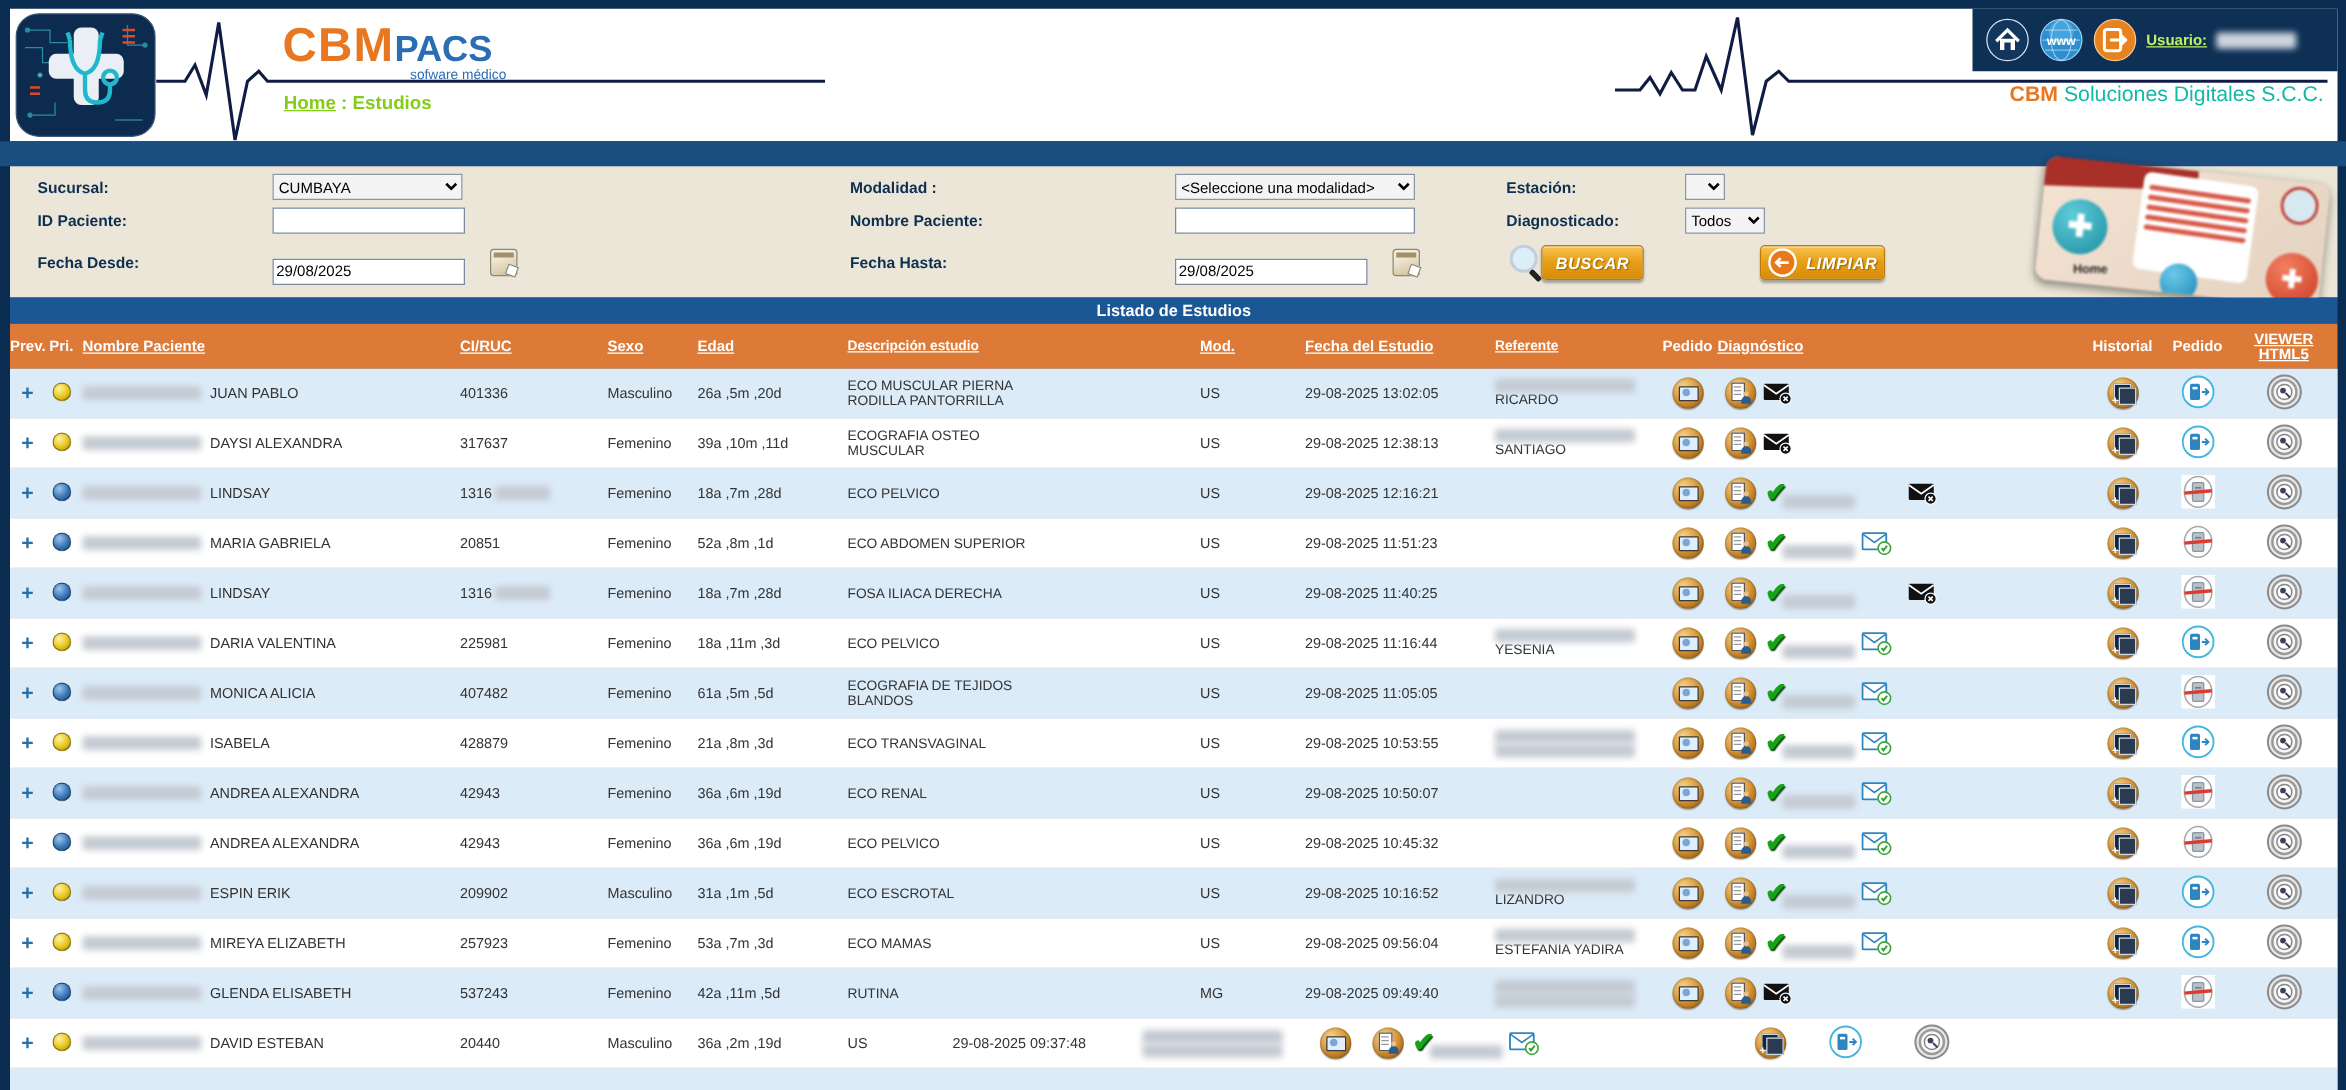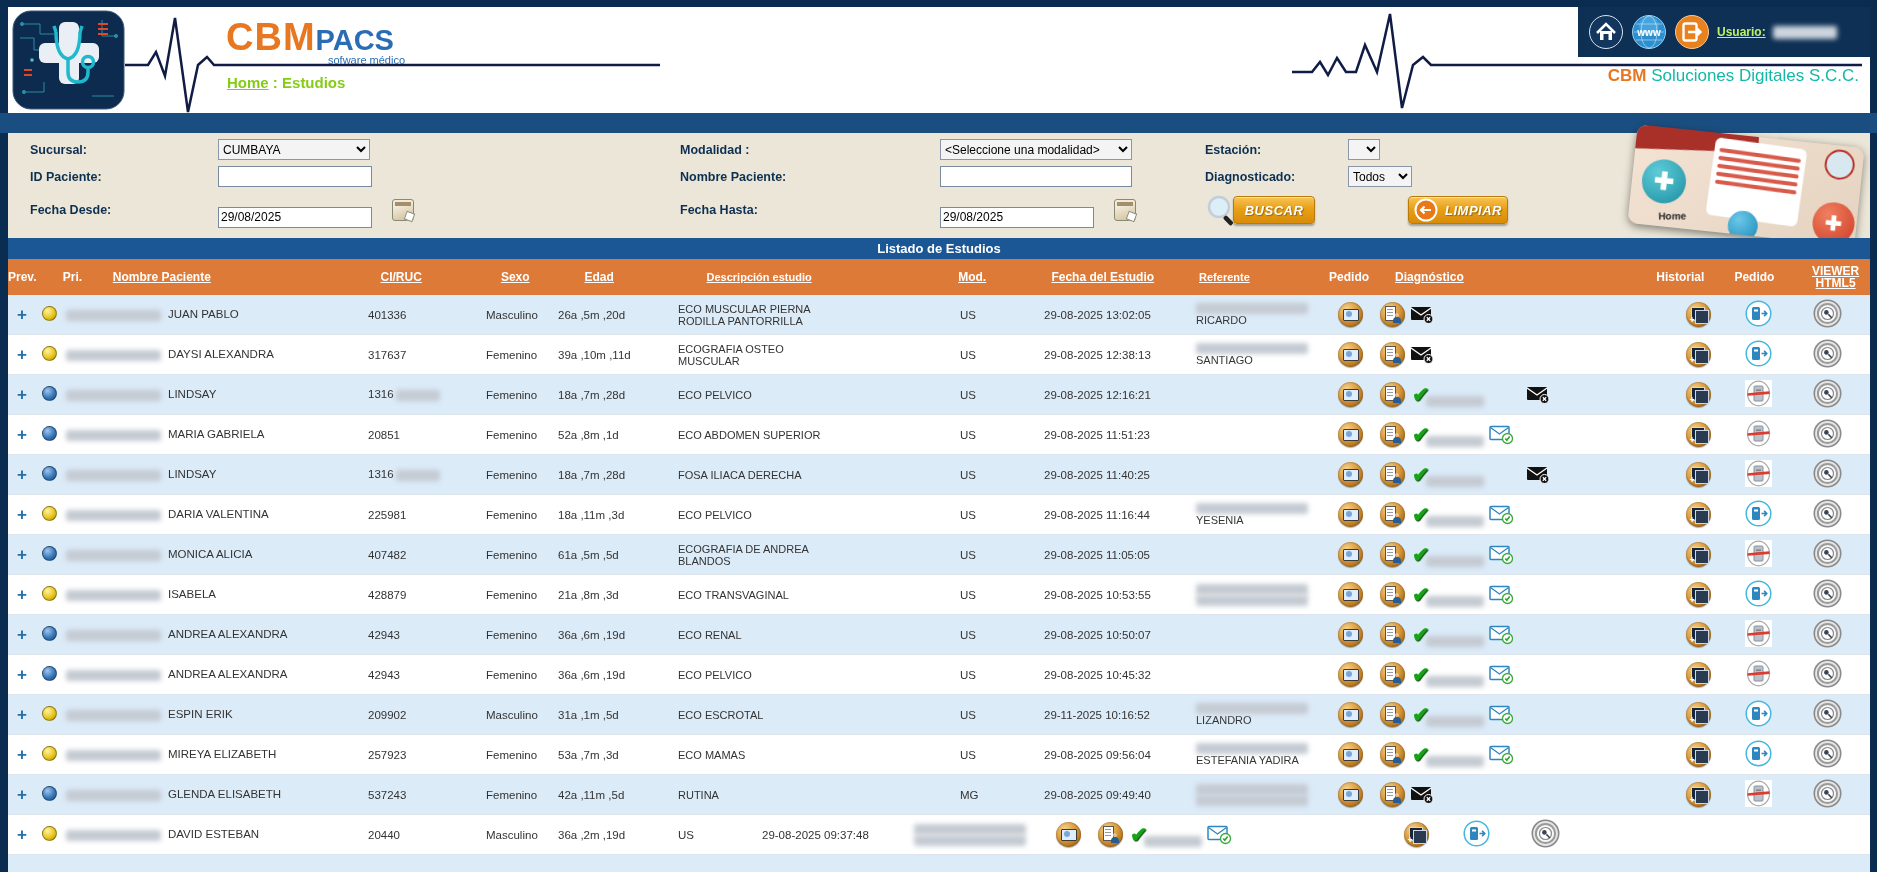--- a/index.html
+++ b/index.html
@@ -62,21 +62,21 @@
         display:flex;align-items:center;justify-content:center;}
   .promo .rc{position:absolute;right:2px;bottom:0px;width:42px;height:42px;border-radius:50%;
         background:radial-gradient(circle at 35% 30%,#f08060,#cc3a24);color:#fff;font-size:20px;font-weight:bold;
         display:flex;align-items:center;justify-content:center;}
   .promo .bc{position:absolute;left:100px;bottom:-6px;width:30px;height:30px;border-radius:50%;background:radial-gradient(circle at 35% 30%,#6cc8e8,#1888b8);}
   .promo .doc{position:absolute;right:8px;top:4px;width:26px;height:26px;border-radius:50%;background:#d8e8f0;border:2px solid #b83028;}
   .promo .homeTxt{position:absolute;left:30px;bottom:6px;font-size:10px;font-weight:bold;color:#222;transform:rotate(-6deg);}
   
   .lbar{position:absolute;top:238px;left:8px;right:7px;height:21px;background:#1c5795;color:#fff;
         font-size:13px;font-weight:bold;display:flex;align-items:center;justify-content:center;}
-  .thead{position:absolute;top:259px;left:8px;right:7px;height:36px;background:#dd7a38;display:flex;align-items:center;gap:26px;}
+  .thead{position:absolute;top:259px;left:8px;right:7px;height:36px;background:#dd7a38;display:flex;align-items:center;}
   .th{color:#fff;font-weight:bold;font-size:12px;box-sizing:border-box;}
   .th .u{text-decoration:underline;cursor:pointer;}
   .rows{position:absolute;top:295px;left:8px;right:7px;bottom:0;background:#fff;overflow:hidden;}
   .tr{display:flex;align-items:center;height:40px;box-sizing:border-box;border-bottom:1px solid #dde4ec;
       font-size:11.5px;color:#333;}
   .tr.alt{background:#dcebf8;}
   .tr.white{background:#fff;}
   .td{box-sizing:border-box;}
   .c-prev{width:28px;text-align:center;}
   .c-pri{width:26px;text-align:center;}
@@ -675,21 +675,21 @@
     </div>
       <div class="tr alt">
       <div class="td c-prev"><span class="plus">+</span></div>
       <div class="td c-pri"><span class="ball blue"></span></div>
       <div class="td c-nombre">
         <span class="rchip w-name"></span><span>MONICA ALICIA</span>
       </div>
       <div class="td c-ci"><span>407482</span></div>
       <div class="td c-sexo">Femenino</div>
       <div class="td c-edad">61a ,5m ,5d</div>
-      <div class="td c-desc">ECOGRAFIA DE ANDREA BLANDOS</div>
+      <div class="td c-desc">ECOGRAFIA DE TEJIDOS BLANDOS</div>
       <div class="td c-mod">US</div>
       <div class="td c-fecha">29-08-2025 11:05:05</div>
       <div class="td c-ref">
         
         
         
       </div>
       <div class="td c-estudio">
         <span class="orb"><span class="screen"></span></span>
       </div>
@@ -935,21 +935,21 @@
       <div class="td c-prev"><span class="plus">+</span></div>
       <div class="td c-pri"><span class="ball yellow"></span></div>
       <div class="td c-nombre">
         <span class="rchip w-name"></span><span>ESPIN ERIK</span>
       </div>
       <div class="td c-ci"><span>209902</span></div>
       <div class="td c-sexo">Masculino</div>
       <div class="td c-edad">31a ,1m ,5d</div>
       <div class="td c-desc">ECO ESCROTAL</div>
       <div class="td c-mod">US</div>
-      <div class="td c-fecha">29-11-2025 10:16:52</div>
+      <div class="td c-fecha">29-08-2025 10:16:52</div>
       <div class="td c-ref">
         <span class="rchip w-ref ref-l1"></span>
 
         <span class="ref-text">LIZANDRO</span>
       </div>
       <div class="td c-estudio">
         <span class="orb"><span class="screen"></span></span>
       </div>
       <div class="td c-diag">
         <span class="orb" style="margin-left:6px;">

